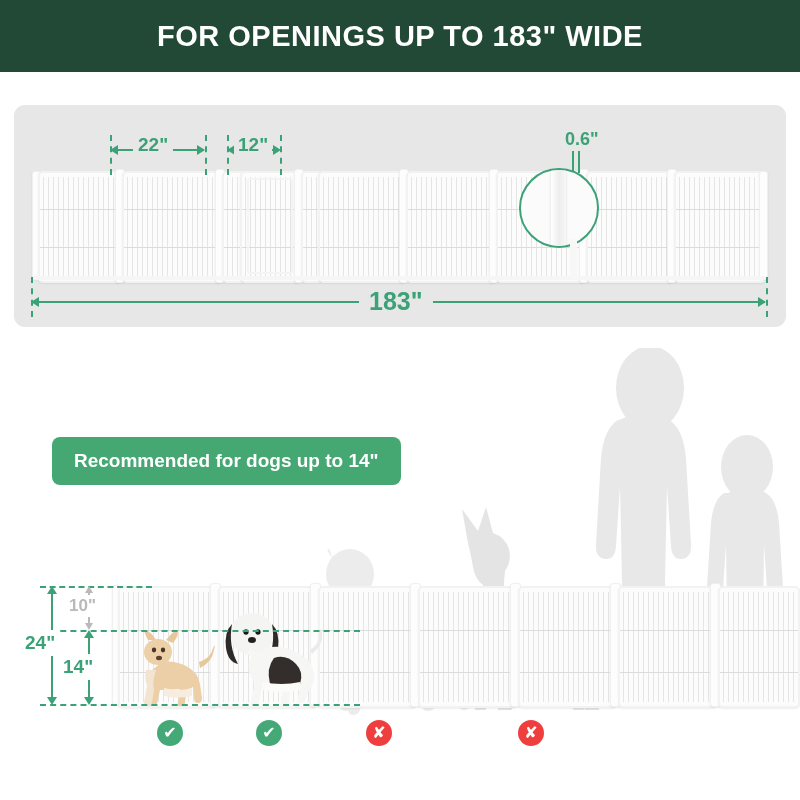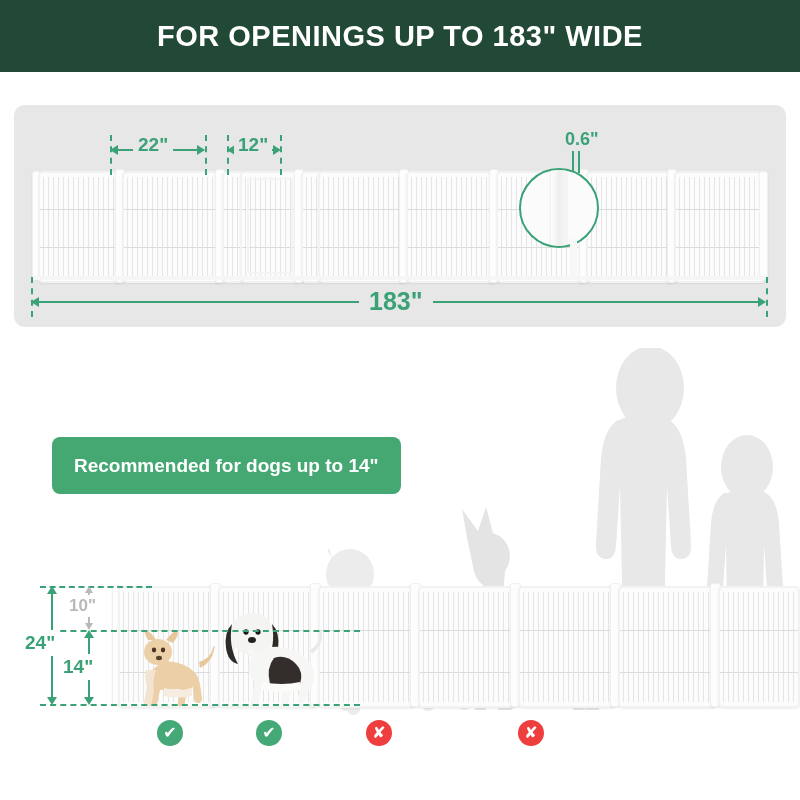--- a/index.html
+++ b/index.html
@@ -58,21 +58,21 @@
   #callout-circle{
     position:absolute;border:2px solid #3aa276;border-radius:50%;
     background:#fbfbfb;overflow:hidden;
   }
   #callout-bar{
     position:absolute;background:linear-gradient(to right,#ffffff,#ededed 55%,#f7f7f7);
     border-radius:3px;box-shadow:0 0 3px rgba(0,0,0,.12);
   }
   
   #recommend-badge{
-    position:absolute;left:52px;top:437px;height:57px;
+    position:absolute;left:52px;top:437px;height:48px;
     background:#45a873;border-radius:8px;display:flex;align-items:center;
     padding:0 22px;
   }
   #recommend-badge-label{color:#fff;font-size:19px;font-weight:bold;white-space:nowrap;}
   
   .mark{
     position:absolute;width:26px;height:26px;border-radius:50%;
     display:flex;align-items:center;justify-content:center;
     color:#fff;font-size:16px;font-weight:bold;line-height:1;
   }

